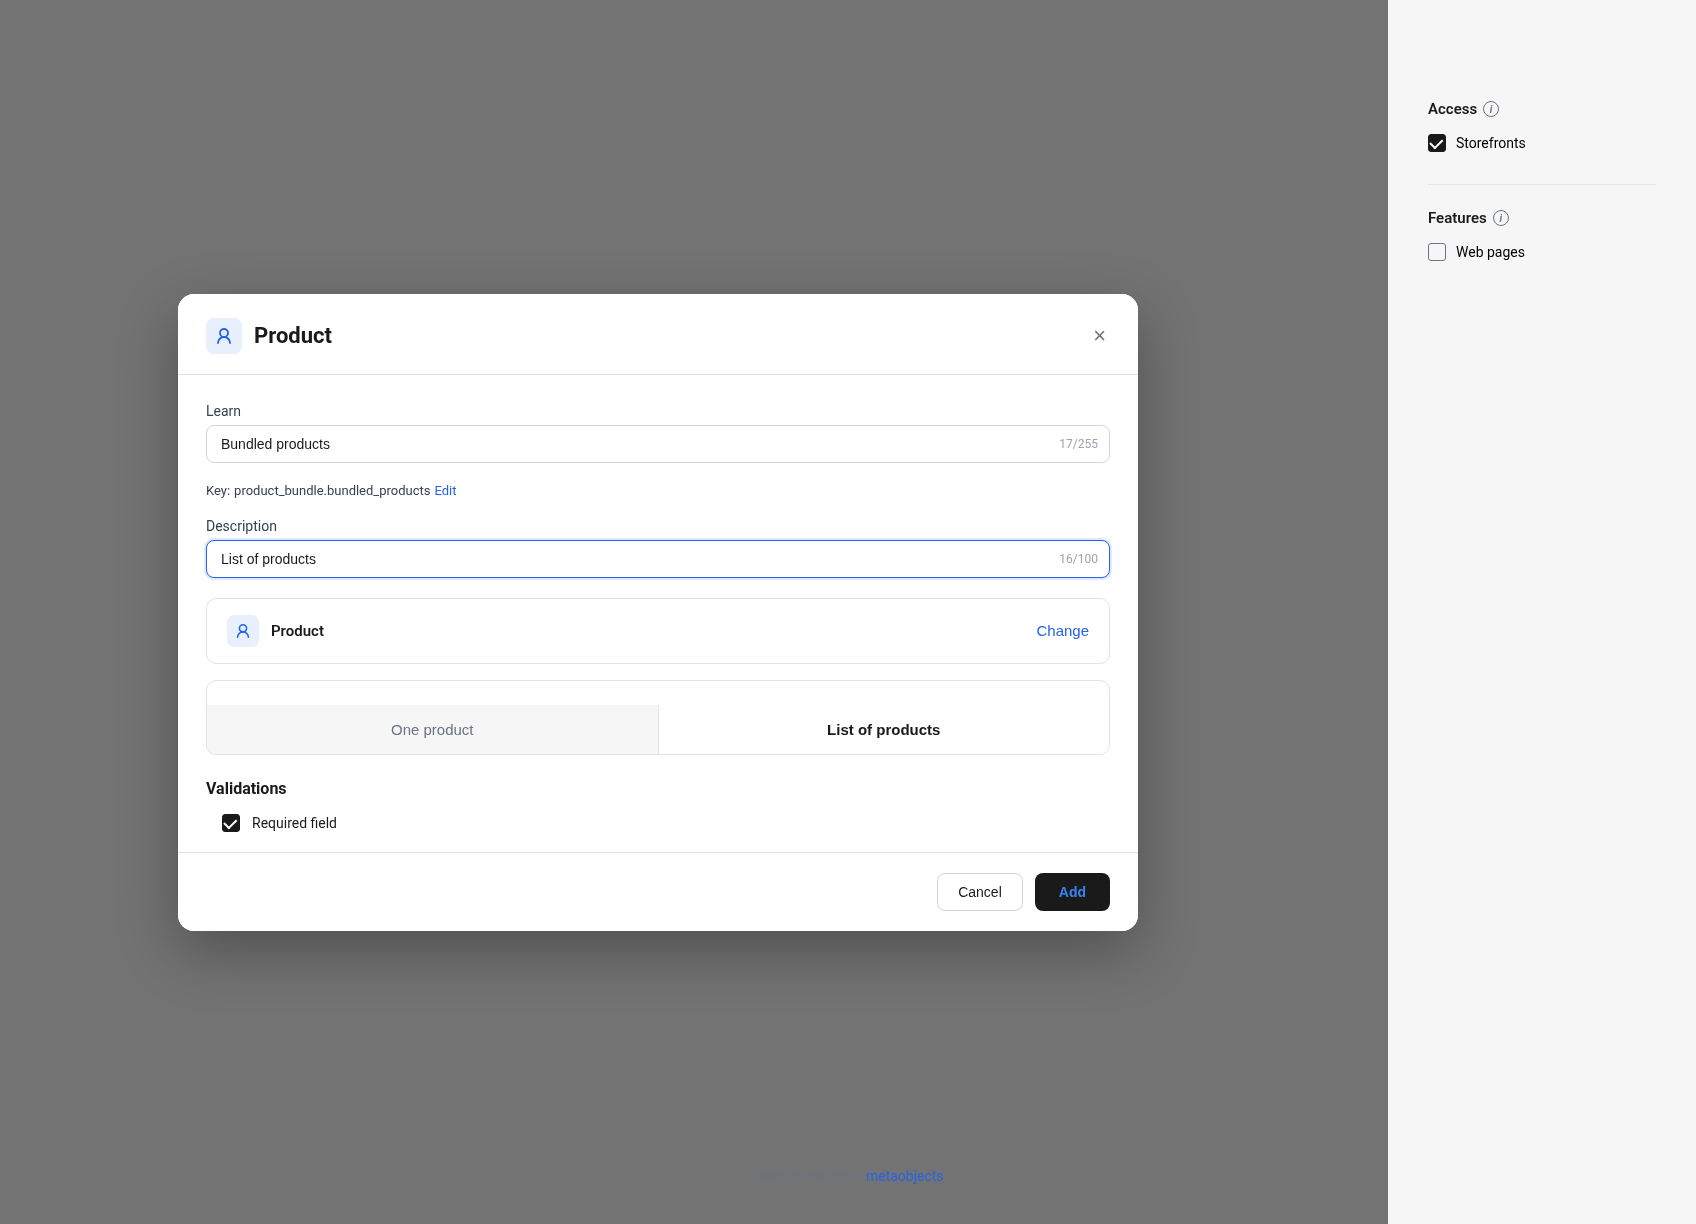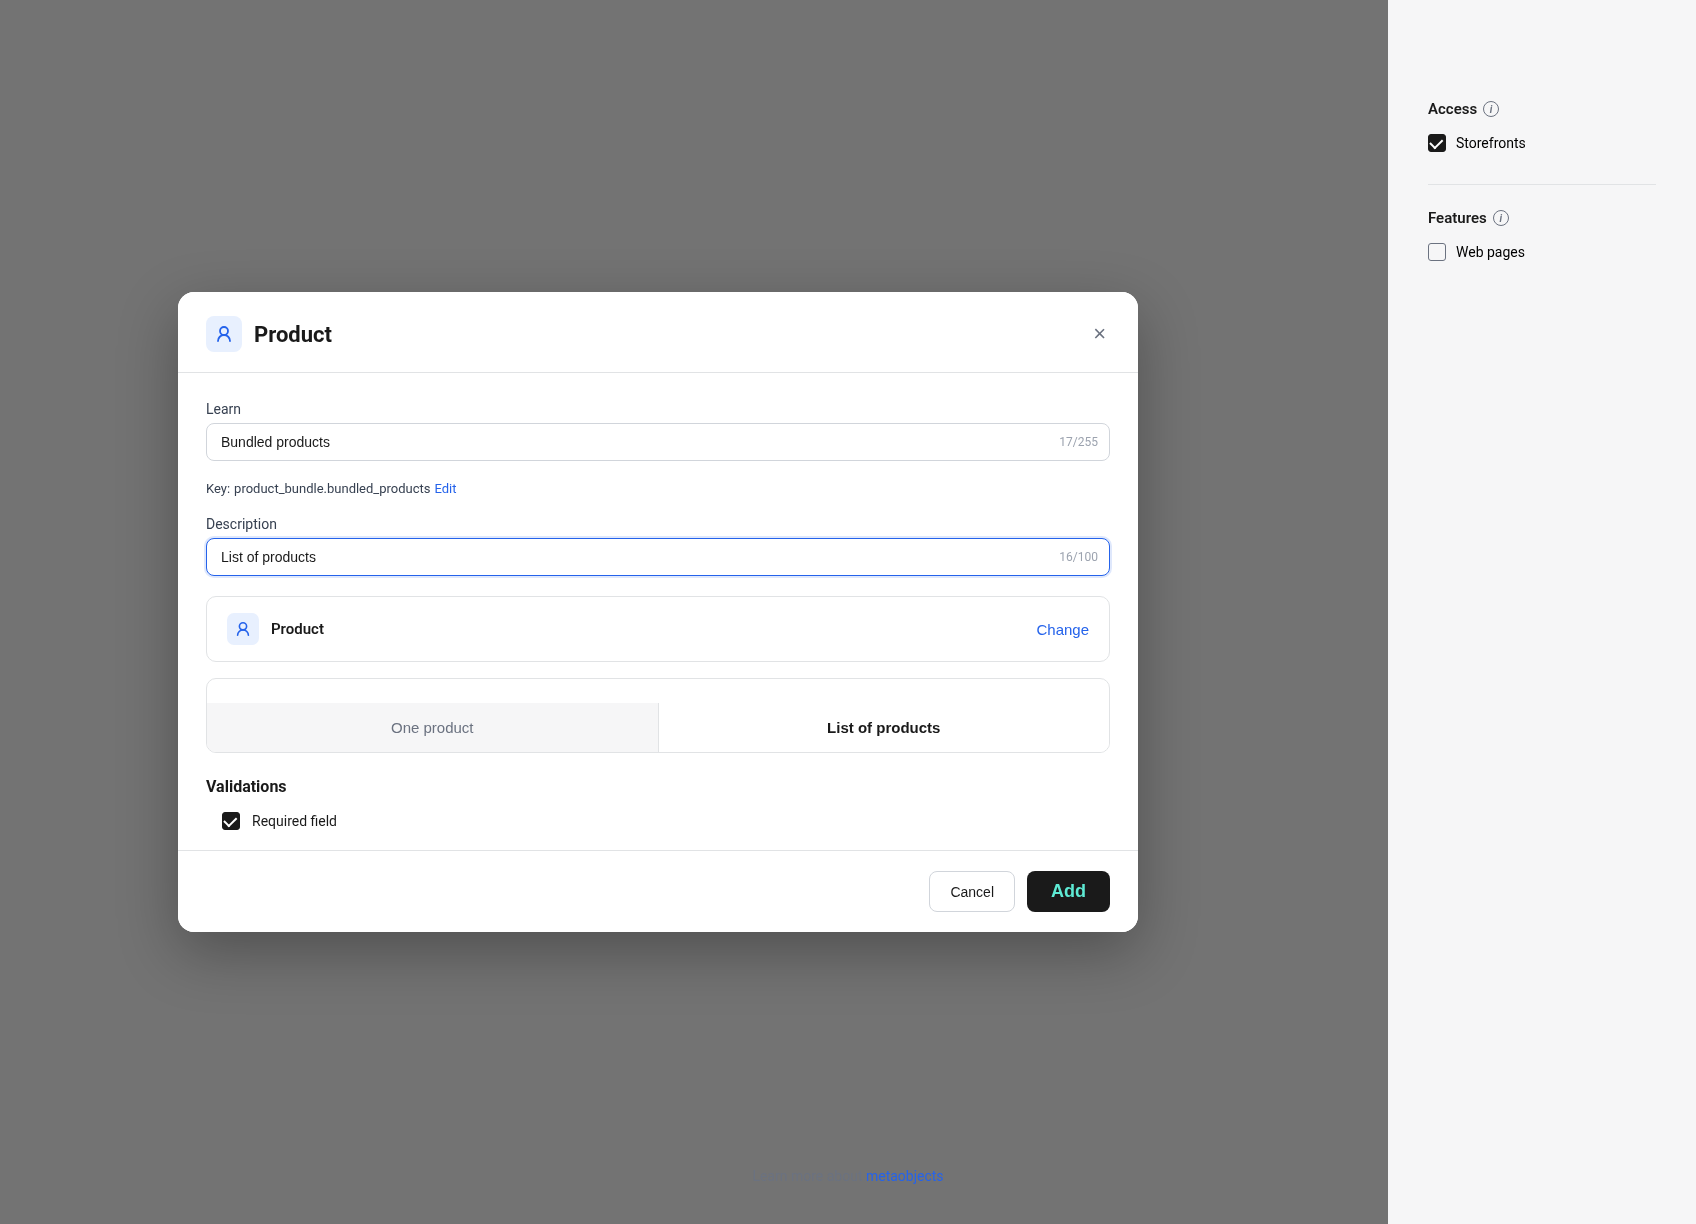--- a/index.html
+++ b/index.html
@@ -354,24 +354,24 @@
       border-radius: 8px;
       font-size: 14px;
       cursor: pointer;
       color: #1a1a1a;
       font-weight: 500;
     }
 
     .btn-add {
       padding: 10px 24px;
       background: #1a1a1a;
-      color: #5eead4;
+      color: #3b82f6;
       border: none;
       border-radius: 8px;
-      font-size: 18px;
+      font-size: 14px;
       cursor: pointer;
       font-weight: 600;
     }
   </style>
 </head>
 <body>
 
 <div class="bg-overlay"></div>
 
 <div class="right-panel">

